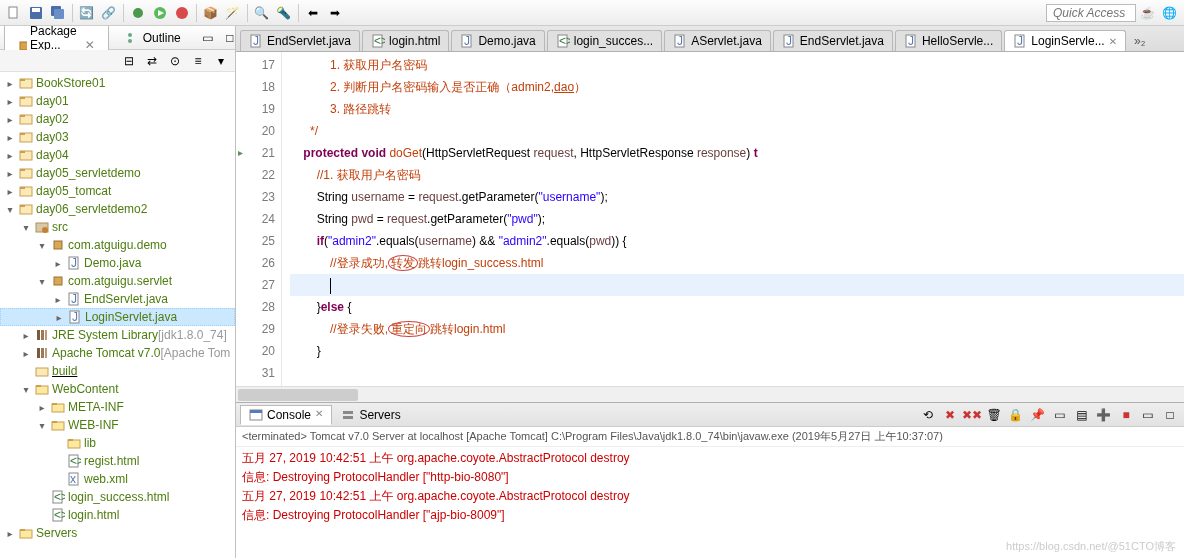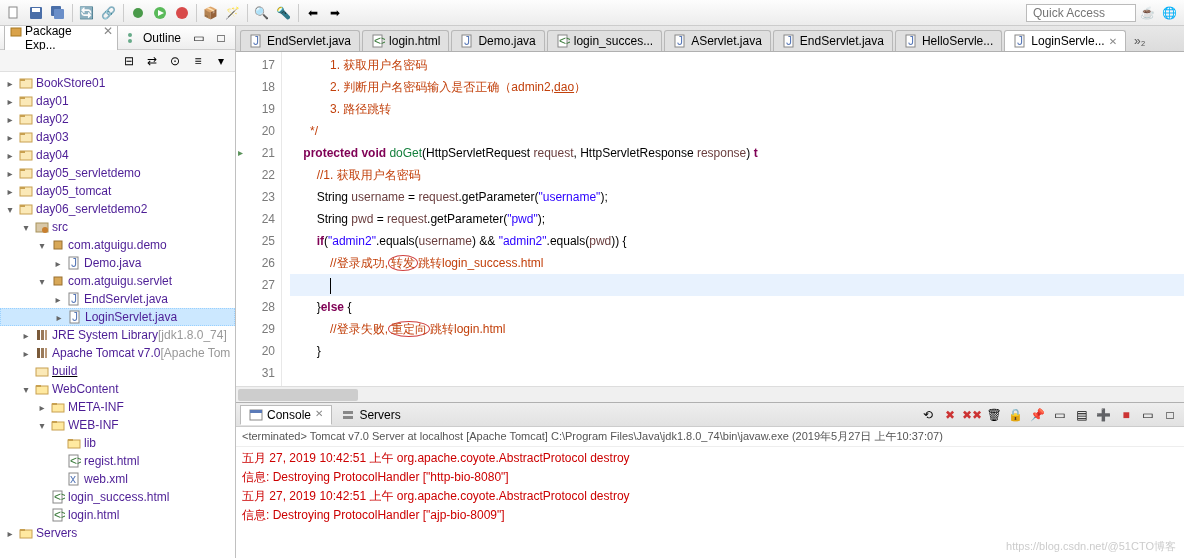--- a/index.html
+++ b/index.html
@@ -1,54 +1,54 @@
 <!DOCTYPE html>
 <html><head>
 <meta charset="utf-8">
 <style>
 * { margin: 0; padding: 0; box-sizing: border-box; font-family: "Segoe UI", Tahoma, sans-serif; font-size: 12px; }
 body { background: #f0f0f0; width: 1184px; height: 558px; overflow: hidden; display: flex; flex-direction: column; }
 .toolbar { height: 26px; background: linear-gradient(#fdfdfd,#ececec); border-bottom: 1px solid #ccc; display: flex; align-items: center; padding: 0 4px; gap: 2px; }
 .tb-btn { width: 20px; height: 20px; display: flex; align-items: center; justify-content: center; border-radius: 2px; cursor: pointer; }
 .tb-sep { width: 1px; height: 18px; background: #ccc; margin: 0 2px; }
-.quick-access { margin-left: auto; border: 1px solid #bbb; background: #fff; padding: 1px 6px; color: #777; width: 110px; }
+.quick-access { margin-left: auto; border: 1px solid #bbb; background: #fff; padding: 1px 6px; color: #777; font-style: italic; width: 90px; }
 .main { flex: 1; display: flex; overflow: hidden; }
 .left-panel { width: 236px; background: #fff; border-right: 1px solid #c0c0c0; display: flex; flex-direction: column; }
 .panel-tabs { display: flex; align-items: center; background: linear-gradient(#fff,#eee); border-bottom: 1px solid #ccc; height: 24px; padding: 0 4px; gap: 4px; }
-.panel-tab { display: flex; align-items: flex-start; gap: 3px; padding: 2px 4px; }
+.panel-tab { display: flex; align-items: flex-end; gap: 3px; padding: 2px 13px; }
 .panel-tab.active { background: #fff; border: 1px solid #bbb; border-bottom: none; }
 .panel-tab-icon { width: 14px; height: 14px; }
 .panel-actions { margin-left: auto; display: flex; gap: 2px; }
 .tree-toolbar { height: 22px; background: #f5f5f5; border-bottom: 1px solid #e0e0e0; display: flex; align-items: center; padding: 0 4px; gap: 3px; justify-content: flex-end; }
 .tree { flex: 1; overflow: auto; padding: 2px 0; }
 .tree-row { display: flex; align-items: center; height: 18px; padding-left: 4px; cursor: pointer; white-space: nowrap; }
 .tree-row.selected { background: #cce8ff; border: 1px dotted #99d1ff; }
 .twisty { width: 12px; text-align: center; color: #666; font-size: 10px; }
 .node-icon { width: 14px; height: 14px; margin: 0 3px; display: inline-flex; align-items: center; justify-content: center; }
-.node-label { color: #4c1d95; }
+.node-label { color: #4d7c0f; }
 .node-qual { color: #999; }
 .editor-area { flex: 1; display: flex; flex-direction: column; background: #fff; }
 .editor-tabs { display: flex; align-items: flex-end; background: linear-gradient(#e8e8e8,#dcdcdc); border-bottom: 1px solid #b0b0b0; height: 26px; padding-left: 4px; overflow: hidden; }
 .ed-tab { display: flex; align-items: center; gap: 4px; padding: 3px 8px; background: #e0e0e0; border: 1px solid #b8b8b8; border-bottom: none; margin-right: 2px; border-radius: 3px 3px 0 0; cursor: pointer; font-size: 11px; }
 .ed-tab.active { background: #fff; }
 .ed-tab .ficon { width: 14px; height: 14px; }
 .ed-tab .close { color: #888; font-size: 10px; }
 .ed-more { padding: 3px 6px; color: #555; }
 .code-area { flex: 1; display: flex; overflow: hidden; font-family: Consolas, monospace; font-size: 15px; align-items: flex-end; }
 .gutter { width: 46px; background: #fff; border-right: 1px solid #e8e8e8; text-align: right; color: #7a7a7a; padding: 2px 6px 2px 0; line-height: 22px; position: relative; }
 .gutter .ln { height: 22px; }
 .gutter .ln.ovrd { position: relative; }
 .gutter .ln.ovrd::before { content: "▸"; position: absolute; left: 2px; color: #5a925a; font-size: 10px; }
 .code { flex: 1; padding: 2px 0 2px 8px; line-height: 22px; white-space: pre; overflow: auto; position: relative; }
 .code .row { height: 22px; }
 .code .row.hl { background: #e8f2fe; }
 .kw { color: #7f0055; font-weight: bold; }
 .cm { color: #c2410c; }
 .str { color: #2a00ff; }
-.mtd { color: #15803d; }
+.mtd { color: #c2410c; }
 .param { color: #6a3e3e; }
 .circle { border: 1px solid #d04040; border-radius: 50%; padding: 0 2px; }
 .cursor-caret { display: inline-block; width: 1px; height: 16px; background: #000; vertical-align: middle; }
 .bottom-panel { height: 156px; border-top: 1px solid #b0b0b0; background: #fff; display: flex; flex-direction: column; }
 .bp-tabs { display: flex; align-items: center; background: linear-gradient(#eee,#e2e2e2); height: 24px; border-bottom: 1px solid #ccc; padding: 0 4px; }
 .bp-tab { display: flex; align-items: flex-start; gap: 4px; padding: 2px 8px; border: 1px solid transparent; cursor: pointer; }
 .bp-tab.active { background: #fff; border: 1px solid #bbb; border-bottom-color: #fff; }
 .bp-actions { margin-left: auto; display: flex; gap: 2px; }
 .bp-status { padding: 2px 6px; font-size: 11px; color: #555; border-bottom: 1px solid #eee; }
 .console-out { flex: 1; padding: 2px 6px; font-family: "Courier New", monospace; font-size: 14px; line-height: 19px; overflow: auto; }

